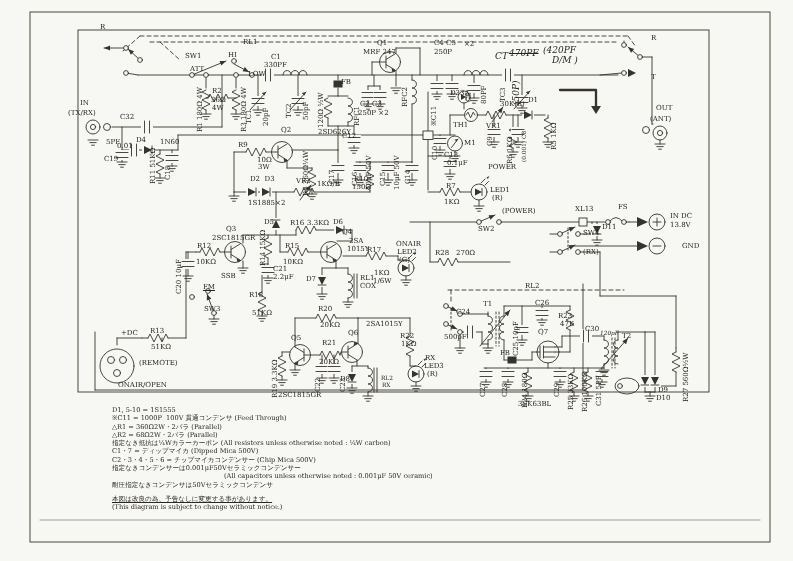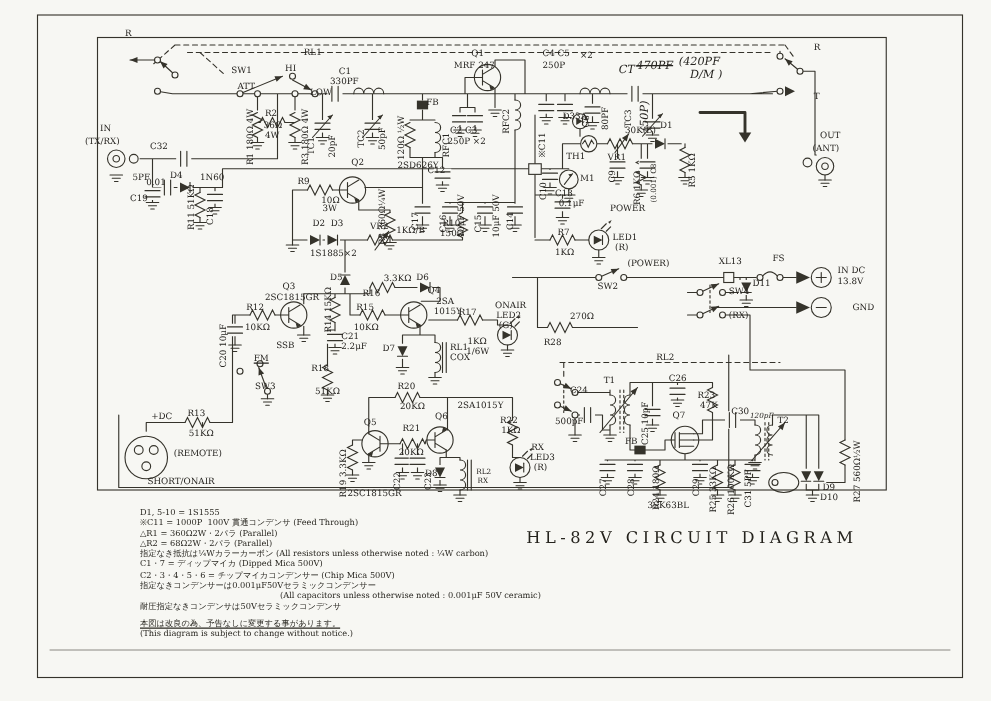--- a/index.html
+++ b/index.html
@@ -522,21 +522,21 @@
       <span class="lbl" style="left: 670px; top: 222px;">13.8V</span>
       <span class="lbl" style="left: 670px; top: 243px; margin-left: 12px;">GND</span>
       <span class="lbl" style="left: 250px; top: 176px;">D2  D3</span>
       <span class="lbl" style="left: 248px; top: 200px;">1S1885×2</span>
       <span class="lbl" style="left: 296px; top: 178px;">VR2</span>
       <span class="lbl" style="left: 317px; top: 181px;">1KΩ/B</span>
       <span class="lbl" style="left: 354px; top: 176px;">R10</span>
       <span class="lbl" style="left: 352px; top: 184px;">150Ω</span>
       <span class="lbl" style="left: 264px; top: 219px;">D5</span>
       <span class="lbl v" style="left: 260px; top: 266px;">R14 15KΩ</span>
-      <span class="lbl" style="left: 290px; top: 232px;">R16</span>
+      <span class="lbl" style="left: 290px; top: 220px;">R16</span>
       <span class="lbl" style="left: 307px; top: 220px;">3.3KΩ</span>
       <span class="lbl" style="left: 333px; top: 219px;">D6</span>
       <span class="lbl" style="left: 285px; top: 243px;">R15</span>
       <span class="lbl" style="left: 283px; top: 259px;">10KΩ</span>
       <span class="lbl" style="left: 342px; top: 229px;">Q4</span>
       <span class="lbl" style="left: 349px; top: 238px;">2SA</span>
       <span class="lbl" style="left: 347px; top: 246px;">1015Y</span>
       <span class="lbl" style="left: 226px; top: 226px;">Q3</span>
       <span class="lbl" style="left: 212px; top: 235px;">2SC1815GR</span>
       <span class="lbl" style="left: 197px; top: 243px;">R12</span>
@@ -551,21 +551,21 @@
       <span class="lbl" style="left: 252px; top: 310px;">51KΩ</span>
       <span class="lbl" style="left: 306px; top: 276px;">D7</span>
       <span class="lbl" style="left: 360px; top: 275px;">RL1</span>
       <span class="lbl" style="left: 360px; top: 283px;">COX</span>
       <span class="lbl" style="left: 367px; top: 247px;">R17</span>
       <span class="lbl" style="left: 374px; top: 270px;">1KΩ</span>
       <span class="lbl" style="left: 373px; top: 278px;">1/6W</span>
       <span class="lbl" style="left: 396px; top: 241px;">ONAIR</span>
       <span class="lbl" style="left: 397px; top: 249px;">LED2</span>
       <span class="lbl" style="left: 399px; top: 257px;">(G)</span>
-      <span class="lbl" style="left: 435px; top: 250px; margin-top: 21px;">R28</span>
+      <span class="lbl" style="left: 435px; top: 250px;">R28</span>
       <span class="lbl" style="left: 456px; top: 250px;">270Ω</span>
       <span class="lbl" style="left: 318px; top: 306px;">R20</span>
       <span class="lbl" style="left: 320px; top: 322px;">20KΩ</span>
       <span class="lbl" style="left: 348px; top: 330px;">Q6</span>
       <span class="lbl" style="left: 366px; top: 321px;">2SA1015Y</span>
       <span class="lbl" style="left: 291px; top: 335px;">Q5</span>
       <span class="lbl" style="left: 278px; top: 392px;">2SC1815GR</span>
       <span class="lbl" style="left: 322px; top: 340px;">R21</span>
       <span class="lbl" style="left: 319px; top: 359px;">20KΩ</span>
       <span class="lbl v" style="left: 315px; top: 392px;">C22</span>
@@ -575,21 +575,21 @@
       <span class="lbl sm" style="left: 382px; top: 383px;">RX</span>
       <span class="lbl" style="left: 400px; top: 333px;">R22</span>
       <span class="lbl" style="left: 401px; top: 341px;">1KΩ</span>
       <span class="lbl" style="left: 425px; top: 355px;">RX</span>
       <span class="lbl" style="left: 424px; top: 363px;">LED3</span>
       <span class="lbl" style="left: 427px; top: 371px;">(R)</span>
       <span class="lbl" style="left: 121px; top: 330px;">+DC</span>
       <span class="lbl" style="left: 150px; top: 328px;">R13</span>
       <span class="lbl" style="left: 151px; top: 344px;">51KΩ</span>
       <span class="lbl" style="left: 139px; top: 360px;">(REMOTE)</span>
-      <span class="lbl" style="left: 118px; top: 382px;">SHORT/ONAIR</span>
+      <span class="lbl" style="left: 118px; top: 382px;">ONAIR/OPEN</span>
       <span class="lbl v" style="left: 272px; top: 398px;">R19 3.3KΩ</span>
       <span class="lbl" style="left: 525px; top: 283px;">RL2</span>
       <span class="lbl" style="left: 483px; top: 301px;">T1</span>
       <span class="lbl" style="left: 456px; top: 309px;">C24</span>
       <span class="lbl" style="left: 444px; top: 334px;">500pF</span>
       <span class="lbl v" style="left: 513px; top: 356px;">C25 10pF</span>
       <span class="lbl" style="left: 535px; top: 300px;">C26</span>
       <span class="lbl" style="left: 538px; top: 329px;">Q7</span>
       <span class="lbl" style="left: 558px; top: 313px;">R23</span>
       <span class="lbl" style="left: 560px; top: 321px;">47K</span>
@@ -603,17 +603,16 @@
       <span class="lbl v" style="left: 596px; top: 406px;">C31 5PF</span>
       <span class="lbl" style="left: 585px; top: 326px;">C30</span>
       <span class="lbl hw sm" style="left: 600px; top: 331px;">120pF</span>
       <span class="lbl" style="left: 622px; top: 333px;">T2</span>
       <span class="lbl" style="left: 518px; top: 401px;">3SK63BL</span>
       <span class="lbl" style="left: 658px; top: 387px;">D9</span>
       <span class="lbl" style="left: 656px; top: 395px;">D10</span>
       <span class="lbl v" style="left: 683px; top: 402px;">R27 560Ω½W</span>
     </div>
 
-<div class="title">HL-82V  CIRCUIT  DIAGRAM</div>
 
 <div class="notes" id="notes"><div class="note-line">D1, 5-10 = 1S1555</div><div class="note-line">※C11 = 1000P  100V 貫通コンデンサ (Feed Through)</div><div class="note-line">△R1 = 360Ω2W・2パラ (Parallel)</div><div class="note-line">△R2 = 68Ω2W・2パラ (Parallel)</div><div class="note-line">指定なき抵抗は¼Wカラーカーボン (All resistors unless otherwise noted : ¼W carbon)</div><div class="note-line">C1・7 = ディップマイカ (Dipped Mica 500V)</div><div class="note-line">C2・3・4・5・6 = チップマイカコンデンサー (Chip Mica 500V)</div><div class="note-line">指定なきコンデンサーは0.001μF50Vセラミックコンデンサー</div><div class="note-line indent">(All capacitors unless otherwise noted : 0.001μF 50V ceramic)</div><div class="note-line">耐圧指定なきコンデンサは50Vセラミックコンデンサ</div><div class="note-line gap">本図は改良の為、予告なしに変更する事があります。</div><div class="note-line">(This diagram is subject to change without notice.)</div></div>
 
 </div>
 
 </body></html>

